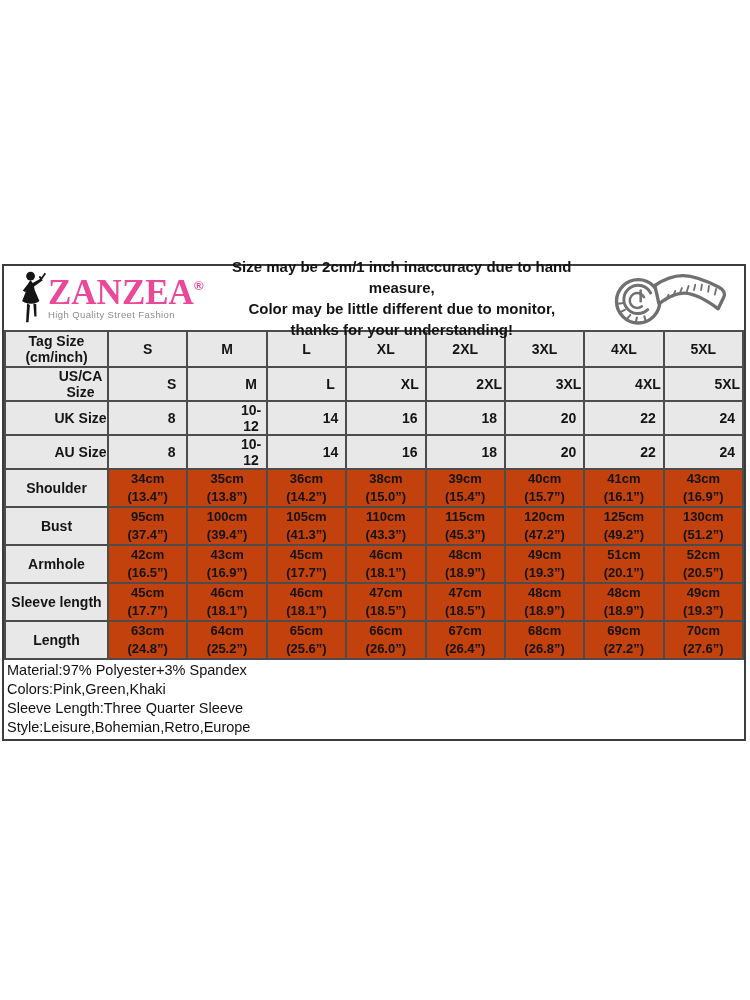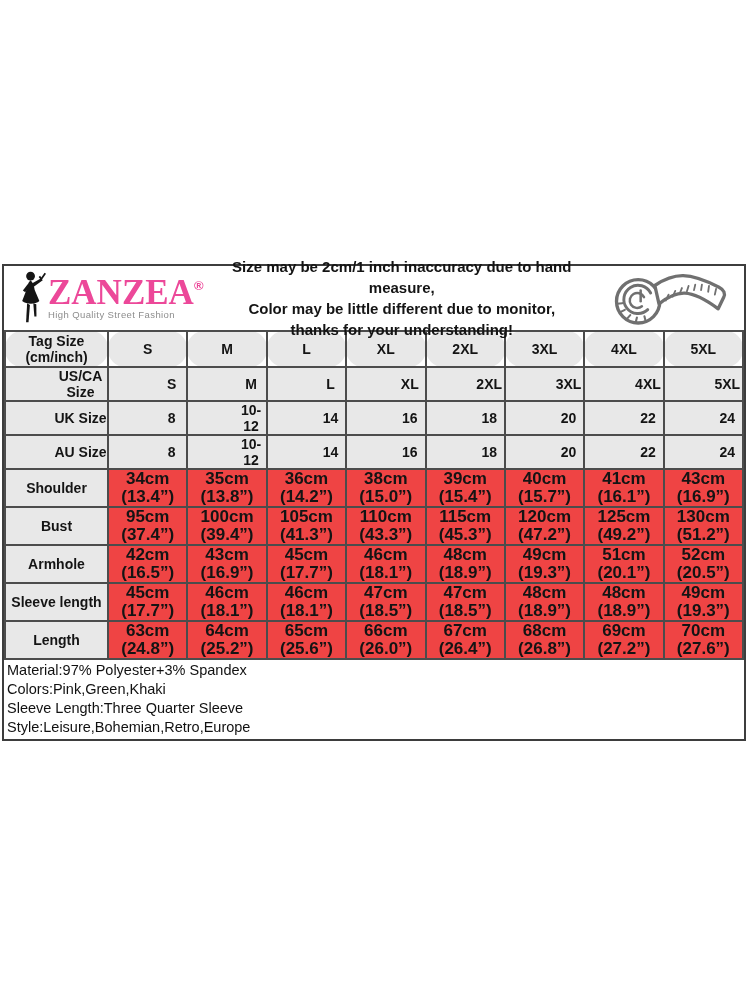--- a/index.html
+++ b/index.html
@@ -34,24 +34,24 @@
   table.size{
     border-collapse:collapse;width:100%;table-layout:fixed;
   }
   table.size td{
     border:2px solid #4c4c4c;text-align:center;vertical-align:middle;
     padding:0;font-size:14px;overflow:hidden;
   }
   col.c-label{width:103px;}
   td.label-cell{background:#e8e8e8;font-weight:bold;font-size:14px;line-height:16px;}
   td.shaded{background:#e8e8e8;font-weight:bold;}
-  tr.r-tag td{height:34px;border-radius:17px;}
+  tr.r-tag td{height:34px;}
   tr.r-size td{height:25px;padding-left:48px;}
   tr.r-meas td{height:36px;}
-  tr.r-meas td.val{font-weight:600;font-size:17px;line-height:18px;background:#ef4444;}
+  tr.r-meas td.val{font-weight:600;font-size:13px;line-height:18px;background:#c2410c;}
   
   .notes{padding:1px 0 2px 3px;}
   .note-line{font-size:14.5px;line-height:19px;font-weight:400;color:#111;}
 </style>
 </head>
 <body>
 
 <div class="sheet">
 
   <div class="hdr">

